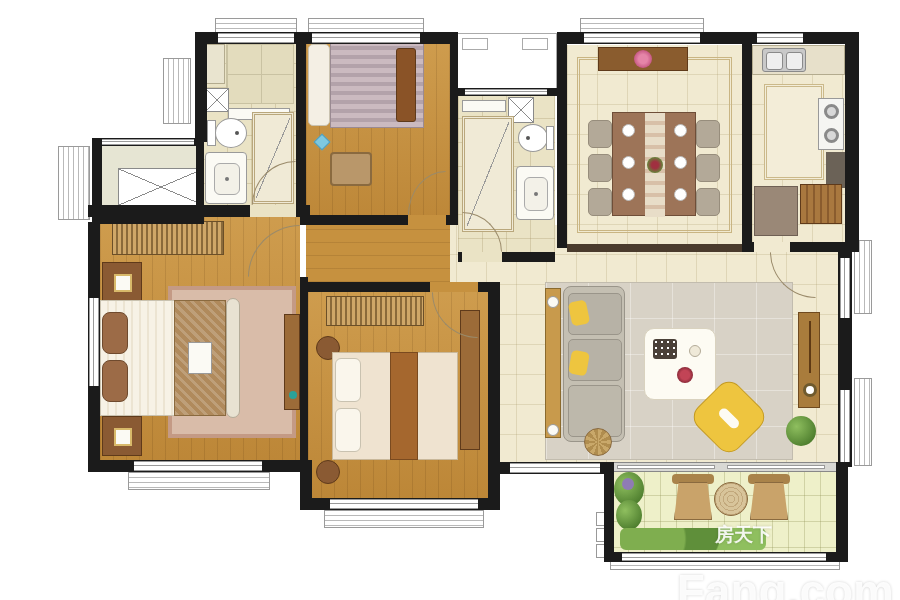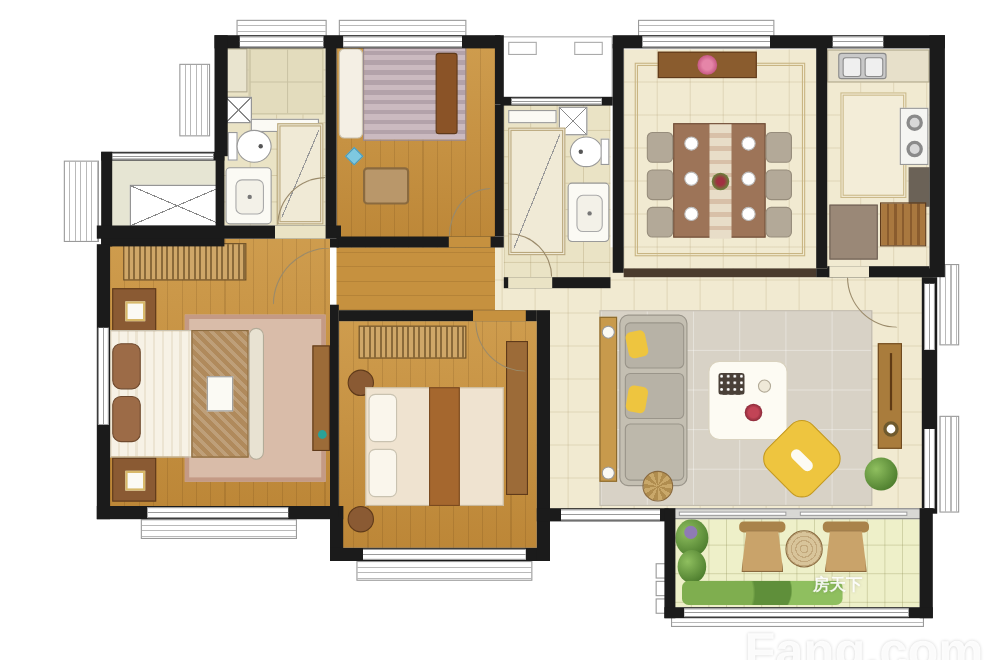--- a/index.html
+++ b/index.html
@@ -283,16 +283,16 @@
   <div class="a win" style="left:510px;top:463px;width:90px;height:10px"></div>
   <div class="a" style="left:608px;top:462px;width:232px;height:10px;background:#d8d8d4;border:1px solid #888">
     <div class="a" style="left:8px;top:2px;width:98px;height:4px;background:#fff;border:1px solid #999"></div>
     <div class="a" style="left:118px;top:2px;width:98px;height:4px;background:#fff;border:1px solid #999"></div>
   </div>
   <div class="a wall" style="left:604px;top:462px;width:10px;height:100px"></div>
   <div class="a wall" style="left:836px;top:462px;width:12px;height:100px"></div>
   <div class="a wall" style="left:604px;top:552px;width:244px;height:10px"></div>
   <div class="a win" style="left:622px;top:553px;width:204px;height:8px"></div>
 
-  <div class="a wm" style="right:116px;top:522px;font-size:15px">房天下</div>
+  <div class="a wm" style="right:128px;top:522px;font-size:19px">房天下</div>
   <div class="a wm" style="right:6px;top:568px;font-size:46px;line-height:1">Fang.com</div>
 
 </div>
 
 </body></html>

